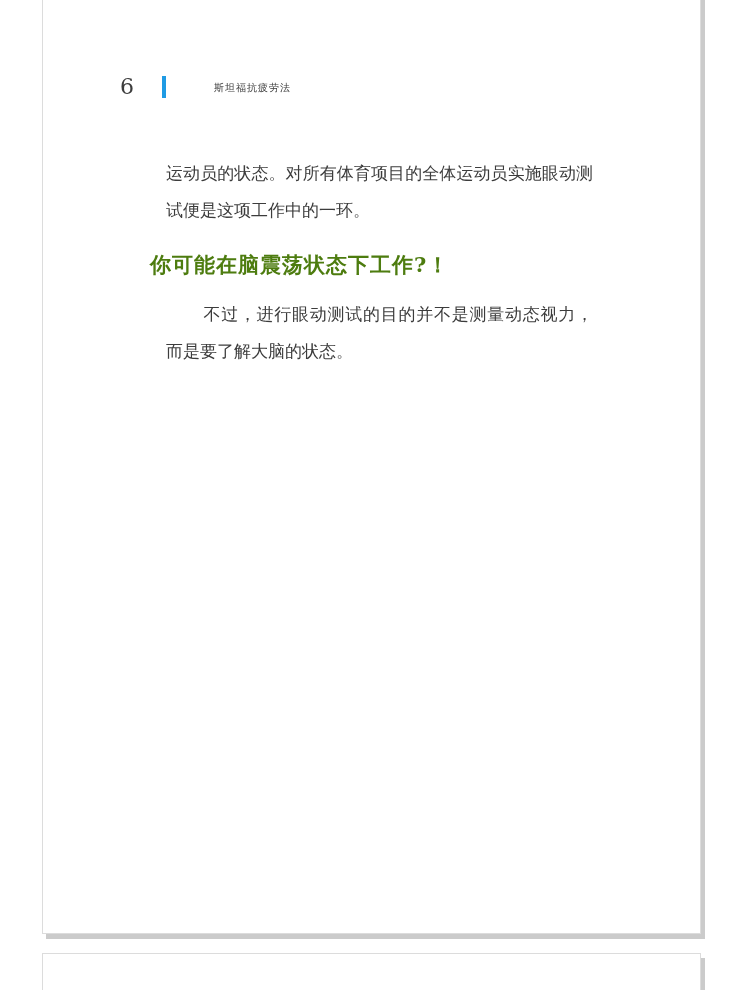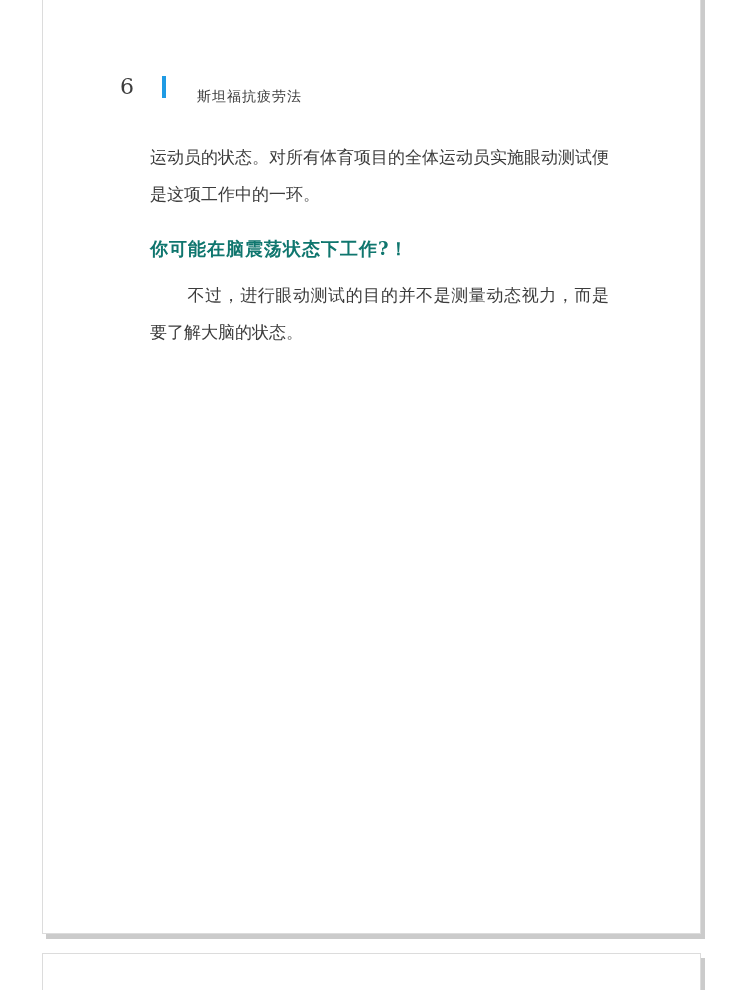--- a/index.html
+++ b/index.html
@@ -40,53 +40,52 @@
   .header-bar {
     position: absolute;
     left: 119px;
     top: 87px;
     width: 4px;
     height: 22px;
     background: #1f9be4;
   }
   .book-title {
     position: absolute;
-    left: 154px;
+    left: 171px;
     top: 90px;
-    font-size: 14px;
+    font-size: 10px;
     line-height: 18px;
     letter-spacing: 1px;
     color: #3c3c3c;
-    margin-top: 8px;
   }
   
   .content {
     position: absolute;
     left: 107px;
     top: 150px;
     width: 459px;
   }
   .content p {
-    margin: 0;
+    margin: 16px;
     font-size: 17px;
     line-height: 37px;
     color: #3c3c3c;
     text-align: justify;
     text-indent: 2.2em;
     letter-spacing: 0;
   }
   .content p.no-indent {
     text-indent: 0;
   }
   .section-heading {
     margin: 21px 0 13px 0;
-    font-size: 18px;
+    font-size: 21px;
     line-height: 30px;
     font-weight: bold;
-    color: #0f766e;
+    color: #4d7c0f;
     letter-spacing: 1px;
   }
   .summary {
     margin-top: 24px !important;
   }
 </style>
 </head>
 <body>
 
 <div class="sheet" id="page-main">

